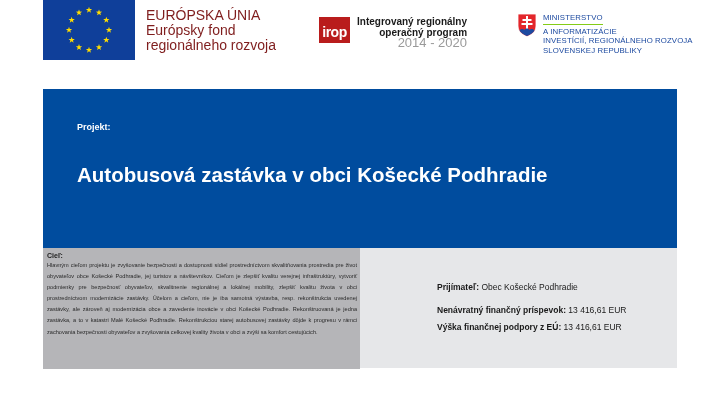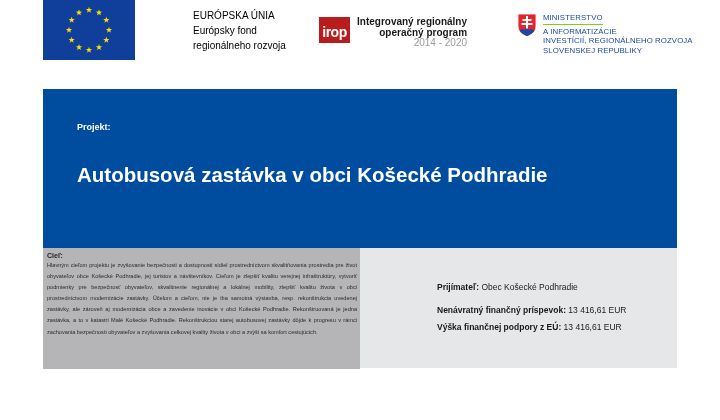--- a/index.html
+++ b/index.html
@@ -5,30 +5,30 @@
   html, body { margin: 0; padding: 0; }
   body {
     width: 720px; height: 420px; background: #ffffff; position: relative; overflow: hidden;
     font-family: "Liberation Sans", sans-serif;
   }
   .abs { position: absolute; }
 
   
   .eu-flag { left: 43px; top: 0px; width: 92px; height: 60px; background: #0f3f9a; }
   .eu-flag svg { display: block; }
-  .eu-text { left: 146px; top: 8px; font-size: 10px; line-height: 15px; color: #000000; margin-left: 47px; }
+  .eu-text { left: 146px; top: 8px; font-size: 14px; line-height: 15px; color: #7f1d1d; }
 
   
   .irop-badge {
     left: 319px; top: 17px; width: 31px; height: 26px; background: #b91c1c;
     color: #fff; font-weight: bold; font-size: 14px; line-height: 30px; text-align: center;
     overflow: hidden; letter-spacing: -0.5px;
   }
   .irop-text { left: 357px; top: 16px; font-size: 10px; line-height: 11px; color: #1a1a1a; font-weight: bold; text-align: right; }
-  .irop-years { font-weight: normal; color: #9a9a9a; font-size: 10px; line-height: 9px; }
+  .irop-years { font-weight: normal; color: #9a9a9a; font-size: 13px; line-height: 9px; }
 
   
   .sk-arms { left: 517px; top: 13px; width: 20px; height: 24px; }
   .ministry-text { left: 543px; top: 13px; font-size: 7.8px; line-height: 9.5px; color: #1d4aa0; letter-spacing: 0.1px; }
   .ministry-text .title { border-bottom: 1px solid #84cc16; display: inline-block; padding-bottom: 1px; margin-bottom: 2px; }
 
   
   .banner { left: 43px; top: 89px; width: 634px; height: 159px; background: #004c9e; text-align: center; }
   .banner .label { position: absolute; left: 34px; top: 33px; font-size: 9px; font-weight: bold; color: #ffffff; }
   .banner .title { position: absolute; left: 34px; top: 56px; font-size: 20.5px; font-weight: bold; color: #ffffff; margin-top: 18px; }

